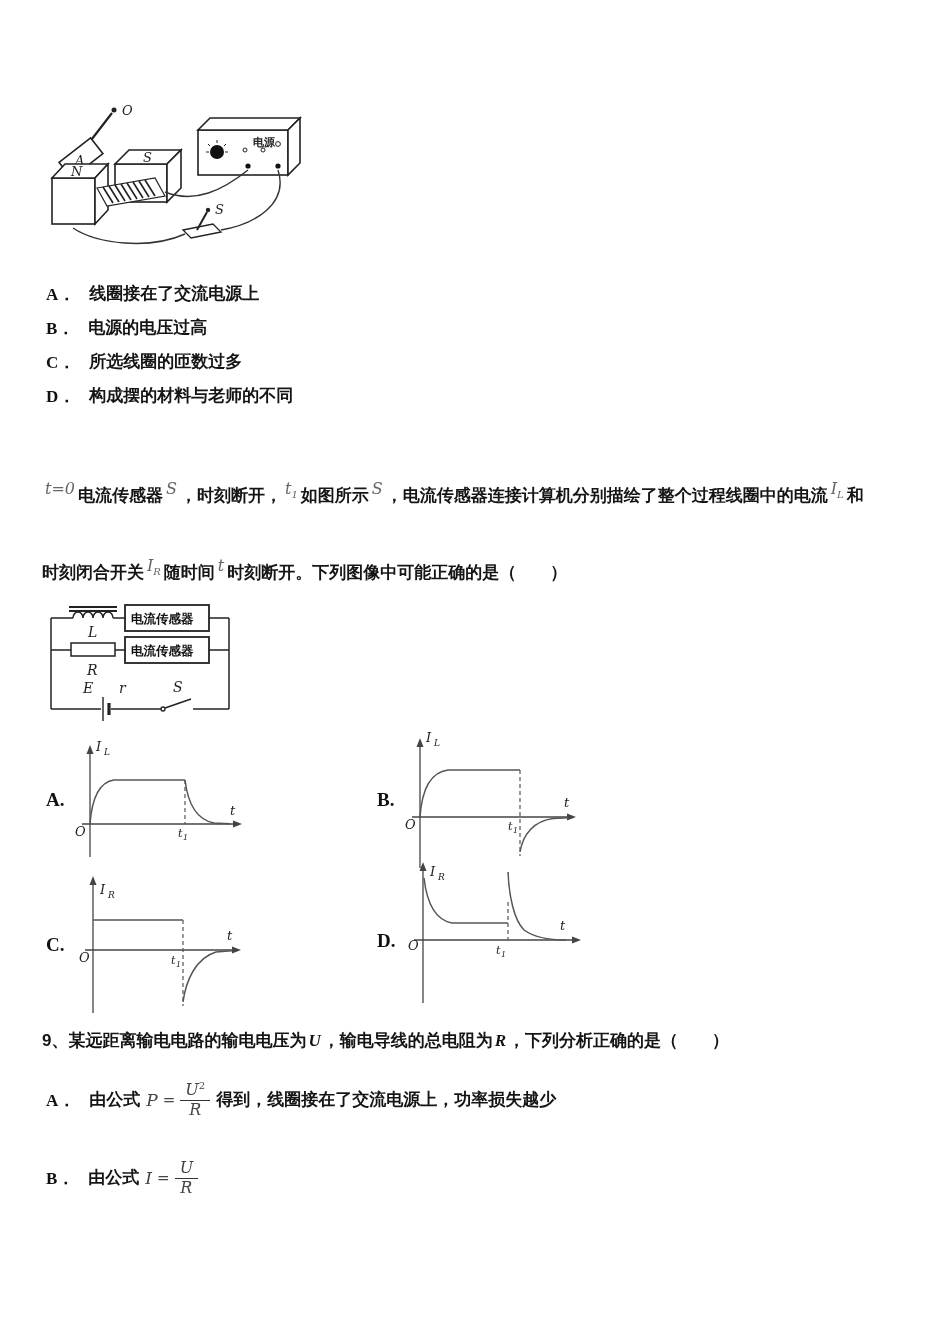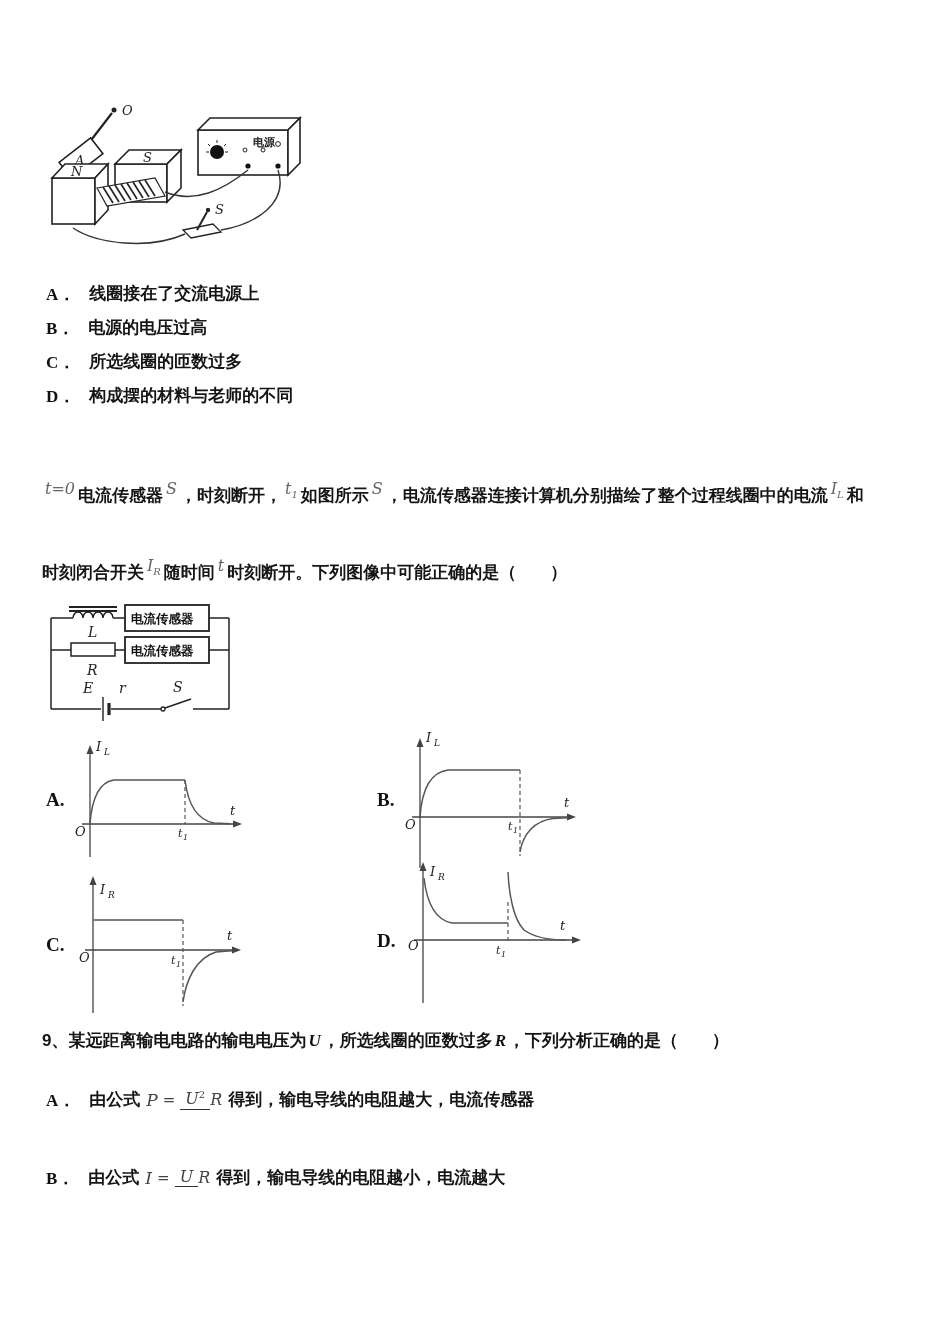--- a/index.html
+++ b/index.html
@@ -25,21 +25,21 @@
   .ckt .sensor-label{font-family:"Liberation Sans",sans-serif;font-weight:700;font-size:12.5px;
       font-style:normal;fill:#111;}
   .app text.var{font-family:"DejaVu Serif",serif;font-style:italic;fill:#222;font-size:13px;}
   .app .power-label{font-family:"Liberation Sans",sans-serif;font-weight:700;font-size:11px;fill:#222;}
   
   .fline{display:flex;align-items:center;}
   .formula{display:inline-flex;align-items:center;font-family:"DejaVu Serif",serif;
      font-style:italic;color:#444;margin:0 6px;}
   .flhs{font-size:17px;margin-right:5px;}
   .feq{font-style:normal;font-size:15px;margin-right:5px;color:#444;}
-  .frac{display:inline-flex;flex-direction:row;align-items:center;line-height:1.05;}
+  .frac{display:inline-flex;flex-direction:column;align-items:center;line-height:1.05;}
   .fnum{border-bottom:1.6px solid #333;padding:0 5px 1px;font-size:16px;}
   .fnum sup{font-size:10px;font-style:normal;}
   .fden{padding-top:1px;font-size:16px;}
 </style>
 </head>
 <body>
 
 <div class="page">
 
   <svg class="abs app" style="left:45px;top:92px;" width="300" height="165" viewBox="0 0 300 165">
@@ -251,44 +251,43 @@
     <path d="M108,14 C109,38 114,62 124,72 C135,80 150,82 166,82" fill="none" stroke="#555" stroke-width="1.5"></path>
     <text class="g-i" x="30" y="18">I</text>
     <text class="g-sub" x="38" y="22">R</text>
     <text class="g-o" x="8" y="92">O</text>
     <text class="g-t" x="160" y="72">t</text>
     <text class="g-t1" x="96" y="96">t</text>
     <text class="g-t1s" x="101" y="99">1</text>
   </svg>
 
   <div class="abs cjk" style="left:42px;top:1030px;width:880px;">
-    <span>9、某远距离输电电路的输电电压为</span><span class="bi">U</span><span>，所选线圈的匝数过多</span><span class="bi">R</span><span>，下列分析正确的是（　　）</span>
+    <span>9、某远距离输电电路的输电电压为</span><span class="bi">U</span><span>，输电导线的总电阻为</span><span class="bi">R</span><span>，下列分析正确的是（　　）</span>
   </div>
 
   <div class="abs fline" style="left:46px;top:1072px;height:56px;">
     <span class="letter">A．</span>
     <span class="cjk">由公式</span>
     <span class="formula">
       <span class="flhs">P</span>
       <span class="feq">=</span>
       <span class="frac">
         <span class="fnum"><span>U</span><sup>2</sup></span>
         <span class="fden">R</span>
       </span>
     </span>
-    <span class="cjk">得到，输电导线的电阻越大，电流传感器</span>
+    <span class="cjk">得到，线圈接在了交流电源上，功率损失越少</span>
   </div>
 
   <div class="abs fline" style="left:46px;top:1150px;height:56px;">
     <span class="letter">B．</span>
     <span class="cjk">由公式</span>
     <span class="formula">
       <span class="flhs">I</span>
       <span class="feq">=</span>
       <span class="frac">
         <span class="fnum">U</span>
         <span class="fden">R</span>
       </span>
     </span>
-    <span class="cjk">得到，输电导线的电阻越小，电流越大</span>
   </div>
 
 </div>
 
 </body></html>

